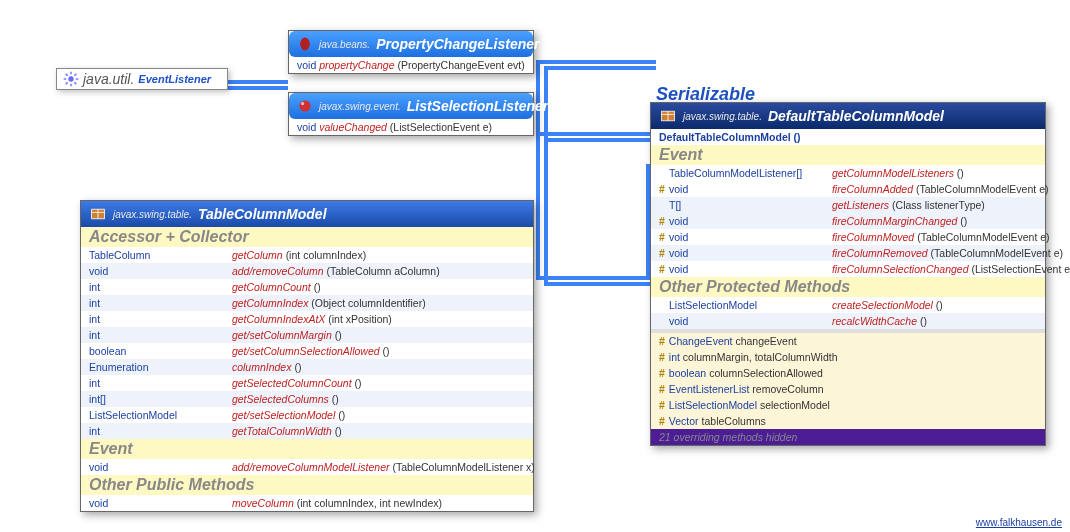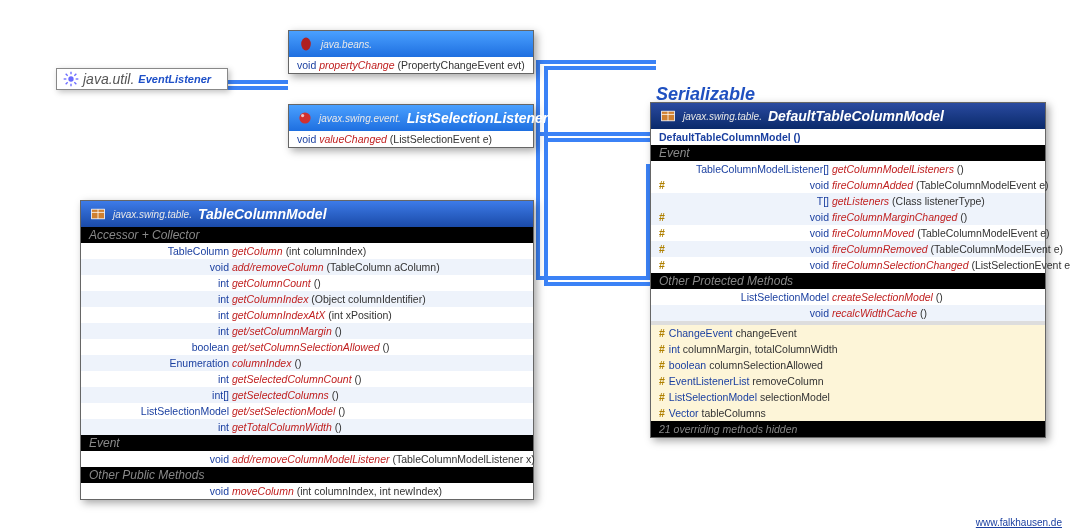--- a/index.html
+++ b/index.html
@@ -48,54 +48,55 @@
     background: #fff;
     box-shadow: 3px 3px 8px rgba(0,0,0,0.35);
     z-index: 10;
   }
   .classbox .titlebar {
     display:flex;align-items:center;gap:6px;
     padding: 4px 8px;
     color:#fff;
     font-style: italic;
   }
-  .titlebar.blue-light { background: linear-gradient(#4aa0ff,#1e6fe0); }
+  .titlebar.blue-light { background: linear-gradient(#4aa0ff,#1e6fe0); border-radius: 6px; }
   .titlebar.blue-dark  { background: linear-gradient(#2a4aa0,#0a2a6a); }
   .titlebar.blue-mid   { background: linear-gradient(#3d7be8,#1a4aa8); }
   .titlebar .pkg { font-size:10px; color:#e8e8e8; font-style:italic;}
   .titlebar .name { font-size:14px; font-weight:bold; color:#fff; font-style:italic;}
   .titlebar .icon { width:18px;height:18px;display:inline-flex;align-items:center;justify-content:center;}
   .bodyrow {
     padding: 1px 8px;
     font-size:10.5px;
     line-height:14px;
     background:#fff;
     white-space: nowrap;
   }
   .bodyrow.alt { background:#eef3fb; }
   .bodyrow.striped { background:#fdf5d8; }
   .section-lbl {
-    color:#888; font-style:italic; padding:1px 8px; font-size:12px;
-    background:#000000;
+    color:#888; font-style:italic; padding:1px 8px; font-size:16px;
+    background:#fef9c3;
+    font-weight:bold;
   }
   .ret   { color:#1a3fa0; }          
   .method{ color:#c02020; font-style:italic; }
   .pname { color:#333; }
   .hash  { color:#b08000; font-weight:bold; padding-right:4px;}
   .sup-lbl {
     position:absolute;
     font-style:italic; font-weight:bold; color:#1f50c0;
     font-size:18px;
     z-index:12;
   }
   .footer-link{
     position:absolute; right:8px; bottom:4px;
     font-size:10px; color:#1a3fa0; text-decoration:underline;
   }
-  .indent-r { text-align:right; display:inline-block; }
+  .indent-r { display:inline-block; }
 </style>
 </head>
 <body>
 
 <div class="conn" style="left:228px; top:80px; width:60px; height:4px;"></div>
 <div class="conn" style="left:228px; top:86px; width:60px; height:4px;"></div>
 
 <div class="conn" style="left:536px; top:60px; width:4px; height:220px;"></div>
 <div class="conn" style="left:536px; top:60px;  width:120px; height:4px;"></div>
 <div class="conn" style="left:536px; top:132px; width:120px; height:4px;"></div>
@@ -130,29 +131,30 @@
 </div>
 
 <div class="classbox" style="left:288px; top:30px; width:246px;">
   <div class="titlebar blue-light">
     <span class="icon">
       <svg viewBox="0 0 20 20" width="16" height="16">
           <ellipse cx="10" cy="10" rx="6" ry="8" fill="#b02020"></ellipse>
         </svg>
     </span>
     <span class="pkg">java.beans.</span>
+    <span class="name">PropertyChangeListener</span>
   </div>
   <div class="bodyrow">
     <span class="ret">void</span>
     <span class="method">propertyChange</span>
     <span class="pname">(PropertyChangeEvent evt)</span>
   </div>
 </div>
 
-<div class="classbox" style="left:288px; top:104px; width:246px;">
+<div class="classbox" style="left:288px; top:92px; width:246px;">
   <div class="titlebar blue-light">
     <span class="icon">
       <svg viewBox="0 0 20 20" width="16" height="16">
           <circle cx="10" cy="10" r="7" fill="#d03030"></circle>
           <circle cx="7" cy="7" r="2" fill="#fff" opacity="0.7"></circle>
         </svg>
     </span>
     <span class="pkg">javax.swing.event.</span>
     <span class="name">ListSelectionListener</span>
   </div>
@@ -232,16 +234,16 @@
     </div>
   <div style="height:4px;background:#ddd;"></div>
   <div id="dtcm-fields">
       <div class="bodyrow striped"><span class="hash">#</span><span class="ret">ChangeEvent</span> <span class="pname">changeEvent</span></div>
       <div class="bodyrow striped"><span class="hash">#</span><span class="ret">int</span> <span class="pname">columnMargin, totalColumnWidth</span></div>
       <div class="bodyrow striped"><span class="hash">#</span><span class="ret">boolean</span> <span class="pname">columnSelectionAllowed</span></div>
       <div class="bodyrow striped"><span class="hash">#</span><span class="ret">EventListenerList</span> <span class="pname">removeColumn</span></div>
       <div class="bodyrow striped"><span class="hash">#</span><span class="ret">ListSelectionModel</span> <span class="pname">selectionModel</span></div>
       <div class="bodyrow striped"><span class="hash">#</span><span class="ret">Vector<tablecolumn></tablecolumn></span> <span class="pname">tableColumns</span></div>
     </div>
-  <div class="bodyrow" style="font-style:italic;color:#888;background:#000000;">21 overriding methods hidden</div>
+  <div class="bodyrow" style="font-style:italic;color:#888;background:#4c1d95;">21 overriding methods hidden</div>
 </div>
 
 <div class="footer-link">www.falkhausen.de</div>
 
 </body></html>

